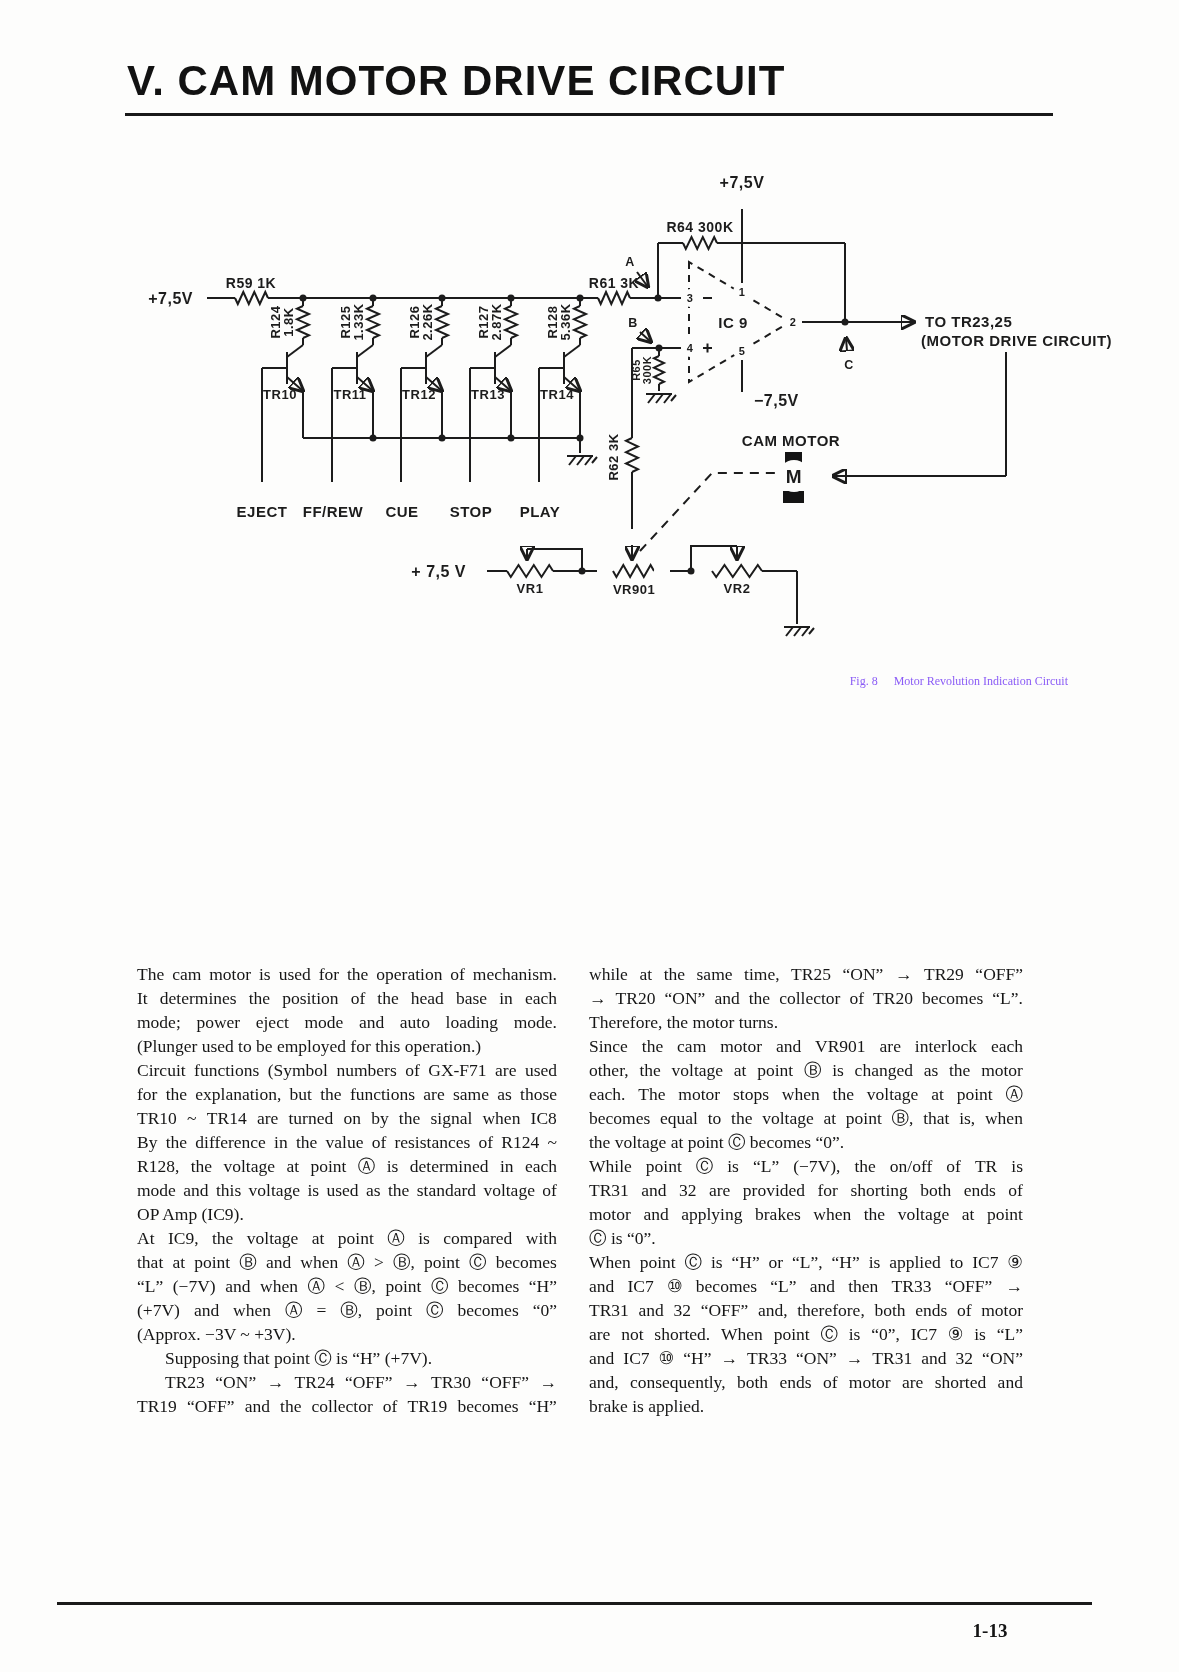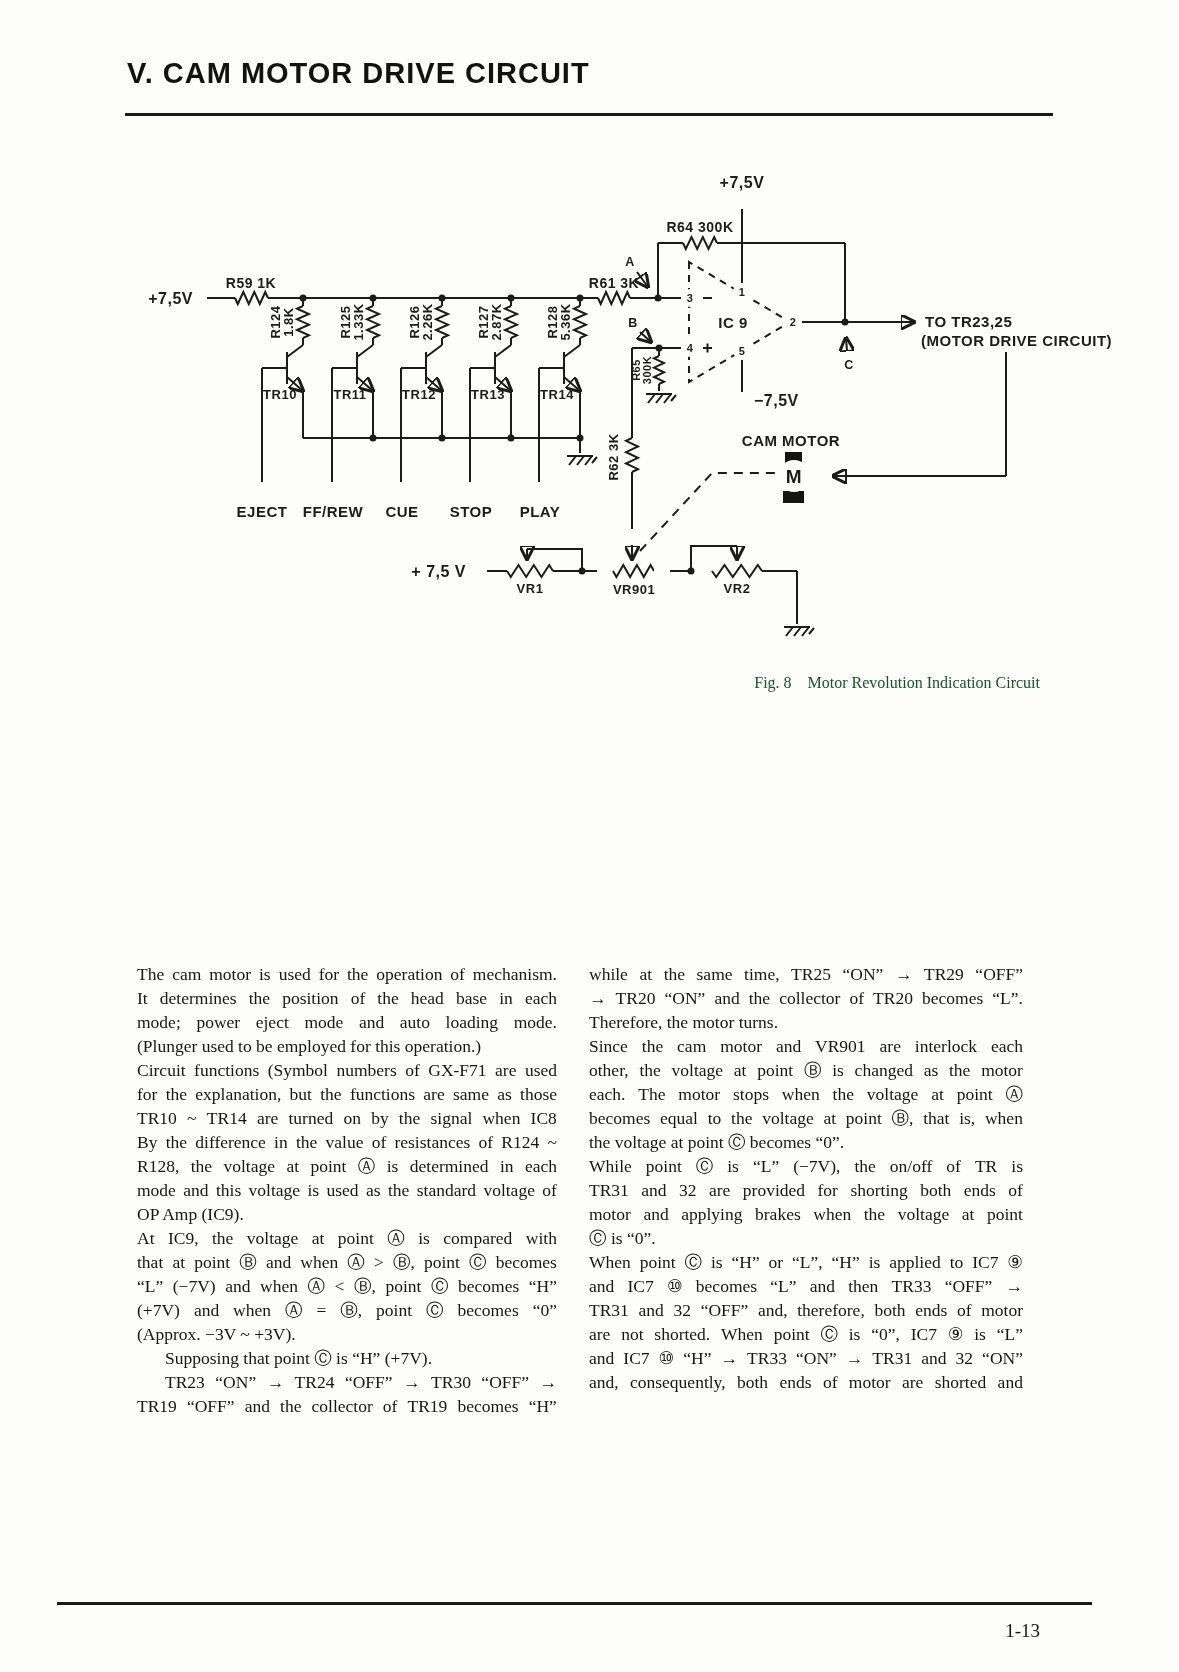--- a/index.html
+++ b/index.html
@@ -1,48 +1,48 @@
 <!DOCTYPE html>
 <html><head>
 <meta charset="utf-8">
 <style>
   html,body{margin:0;padding:0;background:#e8e8e8;}
   .page{position:relative;width:1179px;height:1672px;background:#fdfdfc;margin:0 auto;overflow:hidden;
         font-family:"Liberation Serif",serif;color:#161616;}
   .title{position:absolute;left:127px;top:57px;font-family:"Liberation Sans",sans-serif;
-         font-weight:700;font-size:29px;letter-spacing:1px;color:#121212;white-space:nowrap;}
+         font-weight:700;font-size:42px;letter-spacing:1px;color:#121212;white-space:nowrap;}
   .title-rule{position:absolute;left:125px;top:113px;width:928px;height:3px;background:#191919;}
   .schem{position:absolute;left:0;top:0;}
   .schem line,.schem polyline,.schem path{stroke:#1c1c1c;stroke-width:2;fill:none;}
   .schem text{font-family:"Liberation Sans",sans-serif;fill:#1c1c1c;font-weight:700;letter-spacing:.5px;}
   .t16{font-size:16px;}
   .t15{font-size:15px;}
   .t14{font-size:14px;}
   .t13{font-size:13px;}
   .t12{font-size:12.5px;}
   .t11{font-size:11px;letter-spacing:0;}
   .tm{font-size:19px;}
   .term{fill:#fdfdfc;}
   .dot{fill:#1c1c1c;stroke:none;}
   .bar{stroke-width:4;}
   .thick{stroke-width:3;}
   .dash{stroke-dasharray:7 6;}
   .mdash{stroke-dasharray:9 7;}
   .pad{fill:#141414;stroke:none;}
-  .caption{position:absolute;left:517px;top:674px;width:523px;text-align:right;
-           font-size:16px;color:#14532d;white-space:nowrap;}
+  .caption{position:absolute;left:545px;top:674px;width:523px;text-align:right;
+           font-size:12px;color:#8b5cf6;white-space:nowrap;}
   .caption .fig{margin-right:16px;}
   .col{position:absolute;top:962px;}
   .col-left{left:137px;width:420px;}
   .col-right{left:589px;width:434px;}
   .ln{height:24px;line-height:24px;font-size:17.5px;white-space:nowrap;}
   .ln.j{display:flex;justify-content:space-between;text-align:center;}
   .ln.ind{padding-left:28px;}
   .bottom-rule{position:absolute;left:57px;top:1602px;width:1035px;height:3px;background:#1a1a1a;}
-  .pageno{position:absolute;left:940px;top:1620px;width:100px;text-align:right;font-size:19px;color:#141414;}
+  .pageno{position:absolute;left:940px;top:1620px;width:100px;text-align:center;font-size:19px;color:#141414;font-weight:bold;}
 </style>
 </head>
 <body>
 
 <div class="page">
 
   <div class="title">V. CAM MOTOR DRIVE CIRCUIT</div>
   <div class="title-rule"></div>
 
   <svg class="schem" width="1179" height="680" viewBox="0 0 1179 680">
@@ -668,18 +668,19 @@
         <span>and,</span>
         <span>consequently,</span>
         <span>both</span>
         <span>ends</span>
         <span>of</span>
         <span>motor</span>
         <span>are</span>
         <span>shorted</span>
         <span>and</span>
       </div>
+      <div class="ln">brake is applied.</div>
     </div>
 
   <div class="bottom-rule"></div>
   <div class="pageno">1-13</div>
 
 </div>
 
 </body></html>

